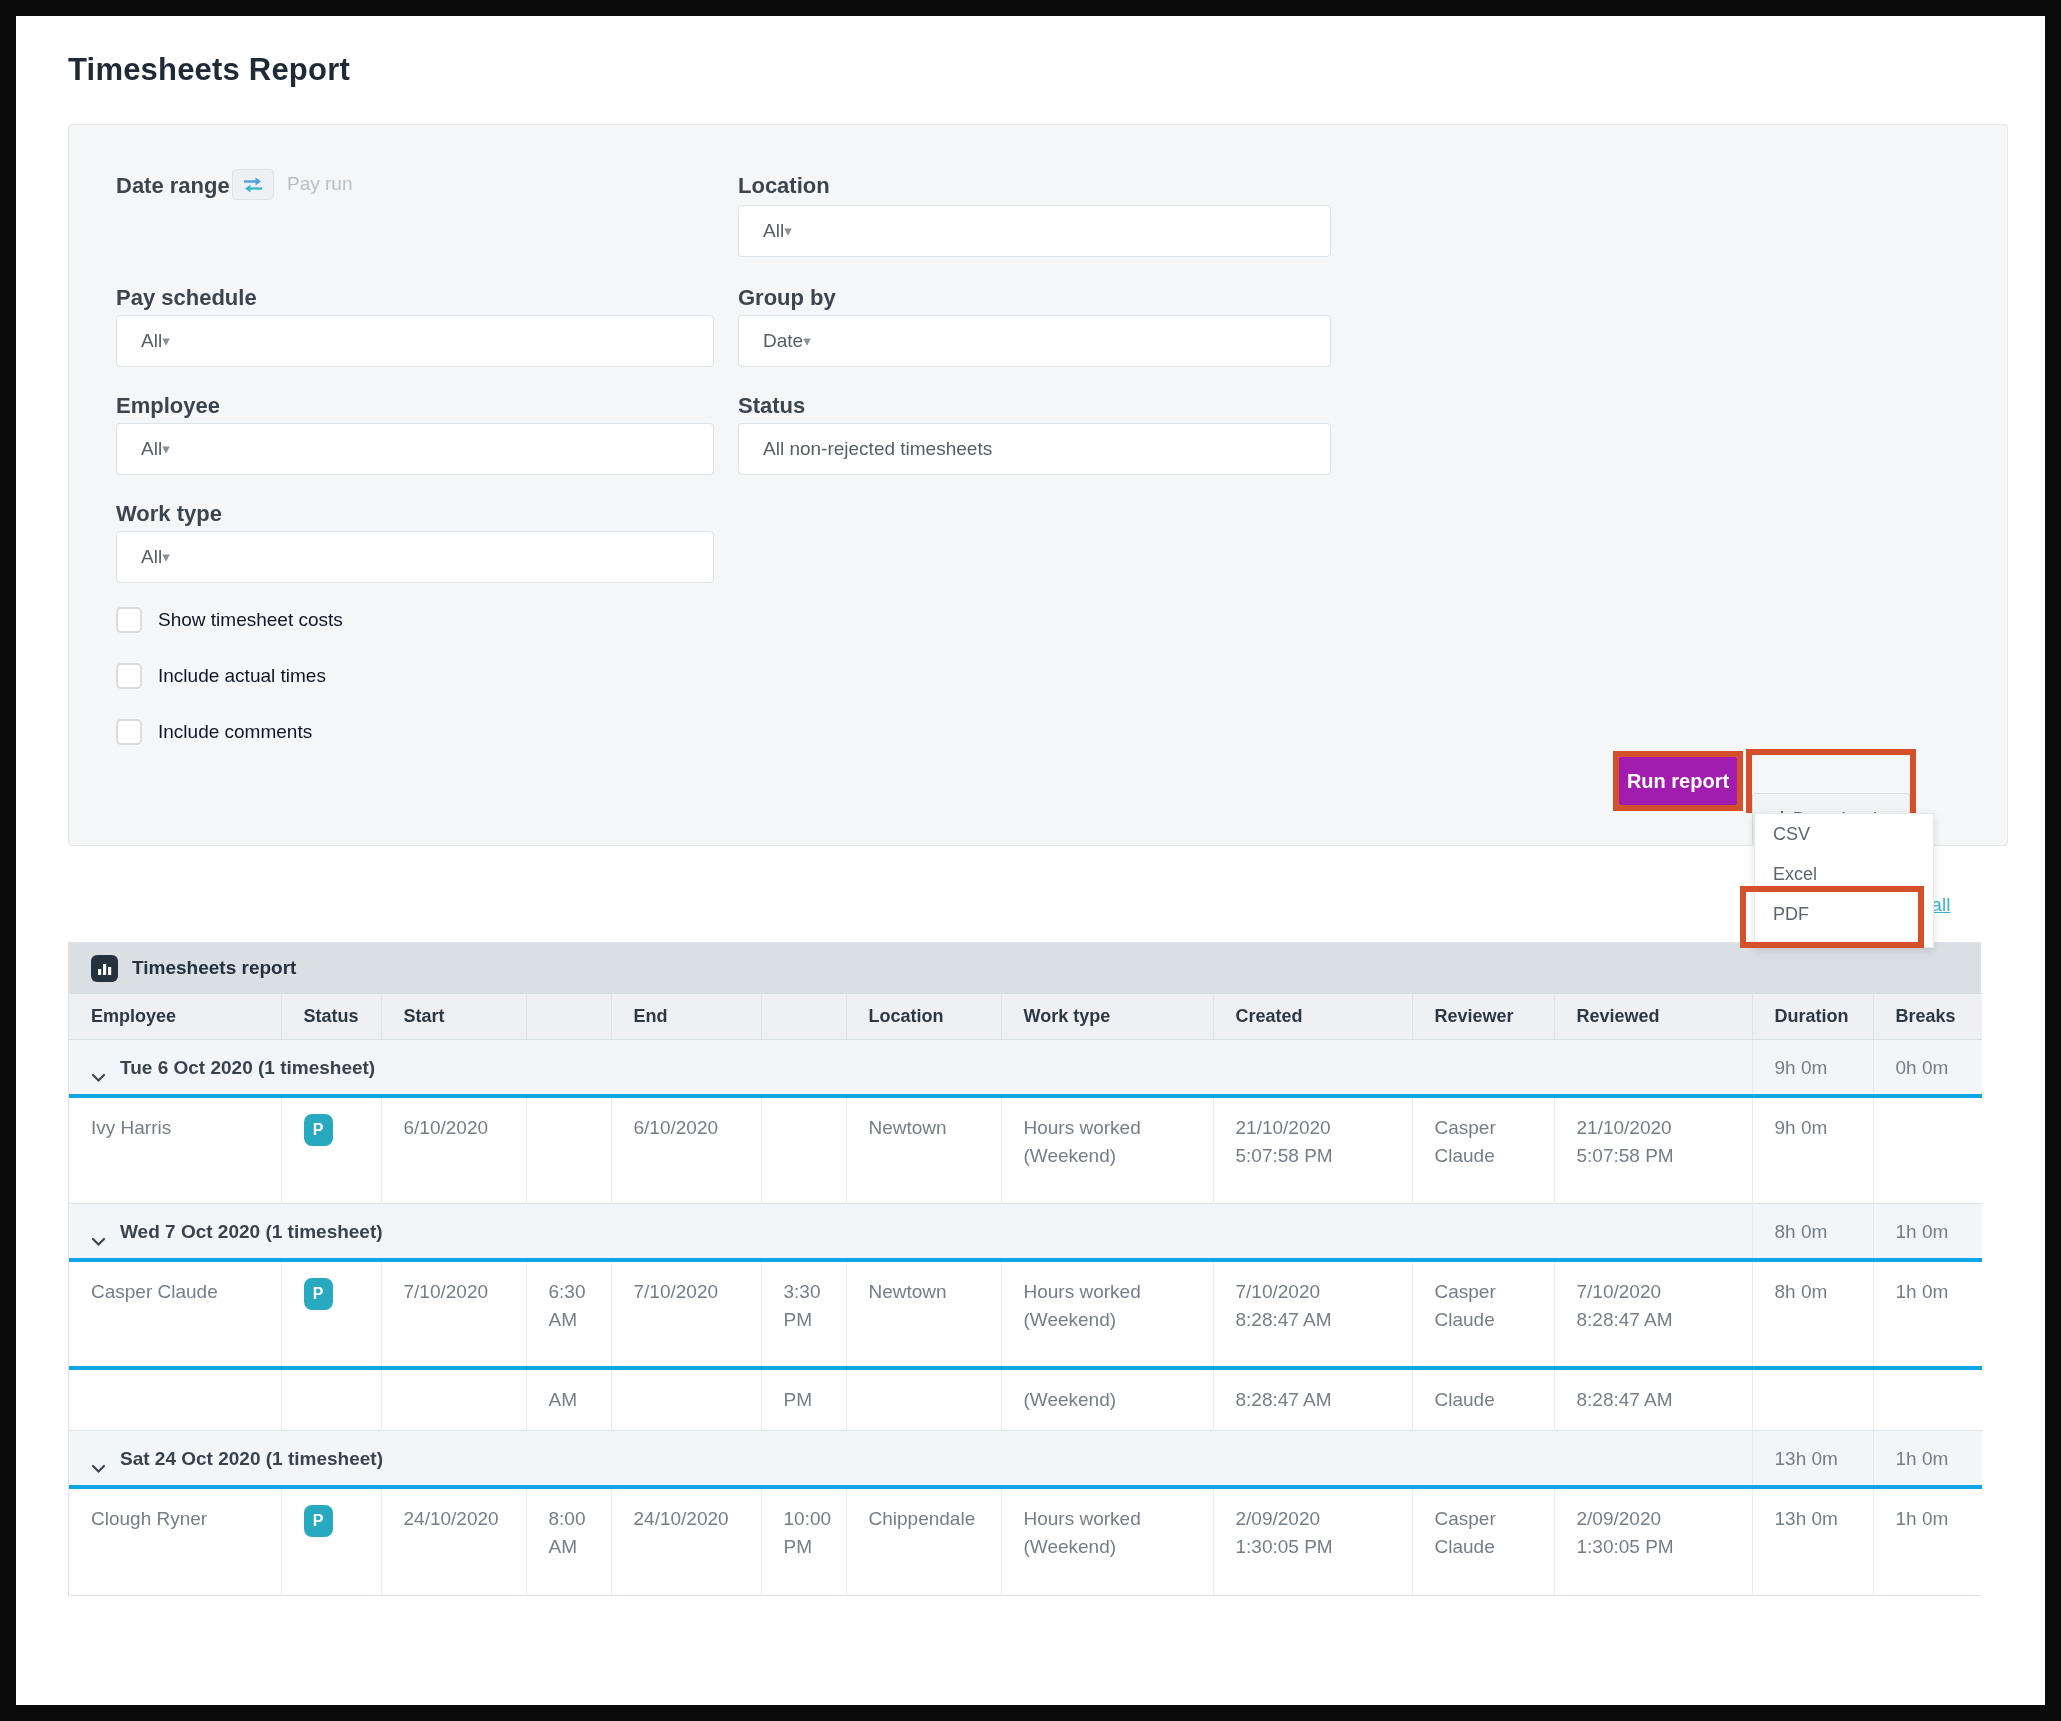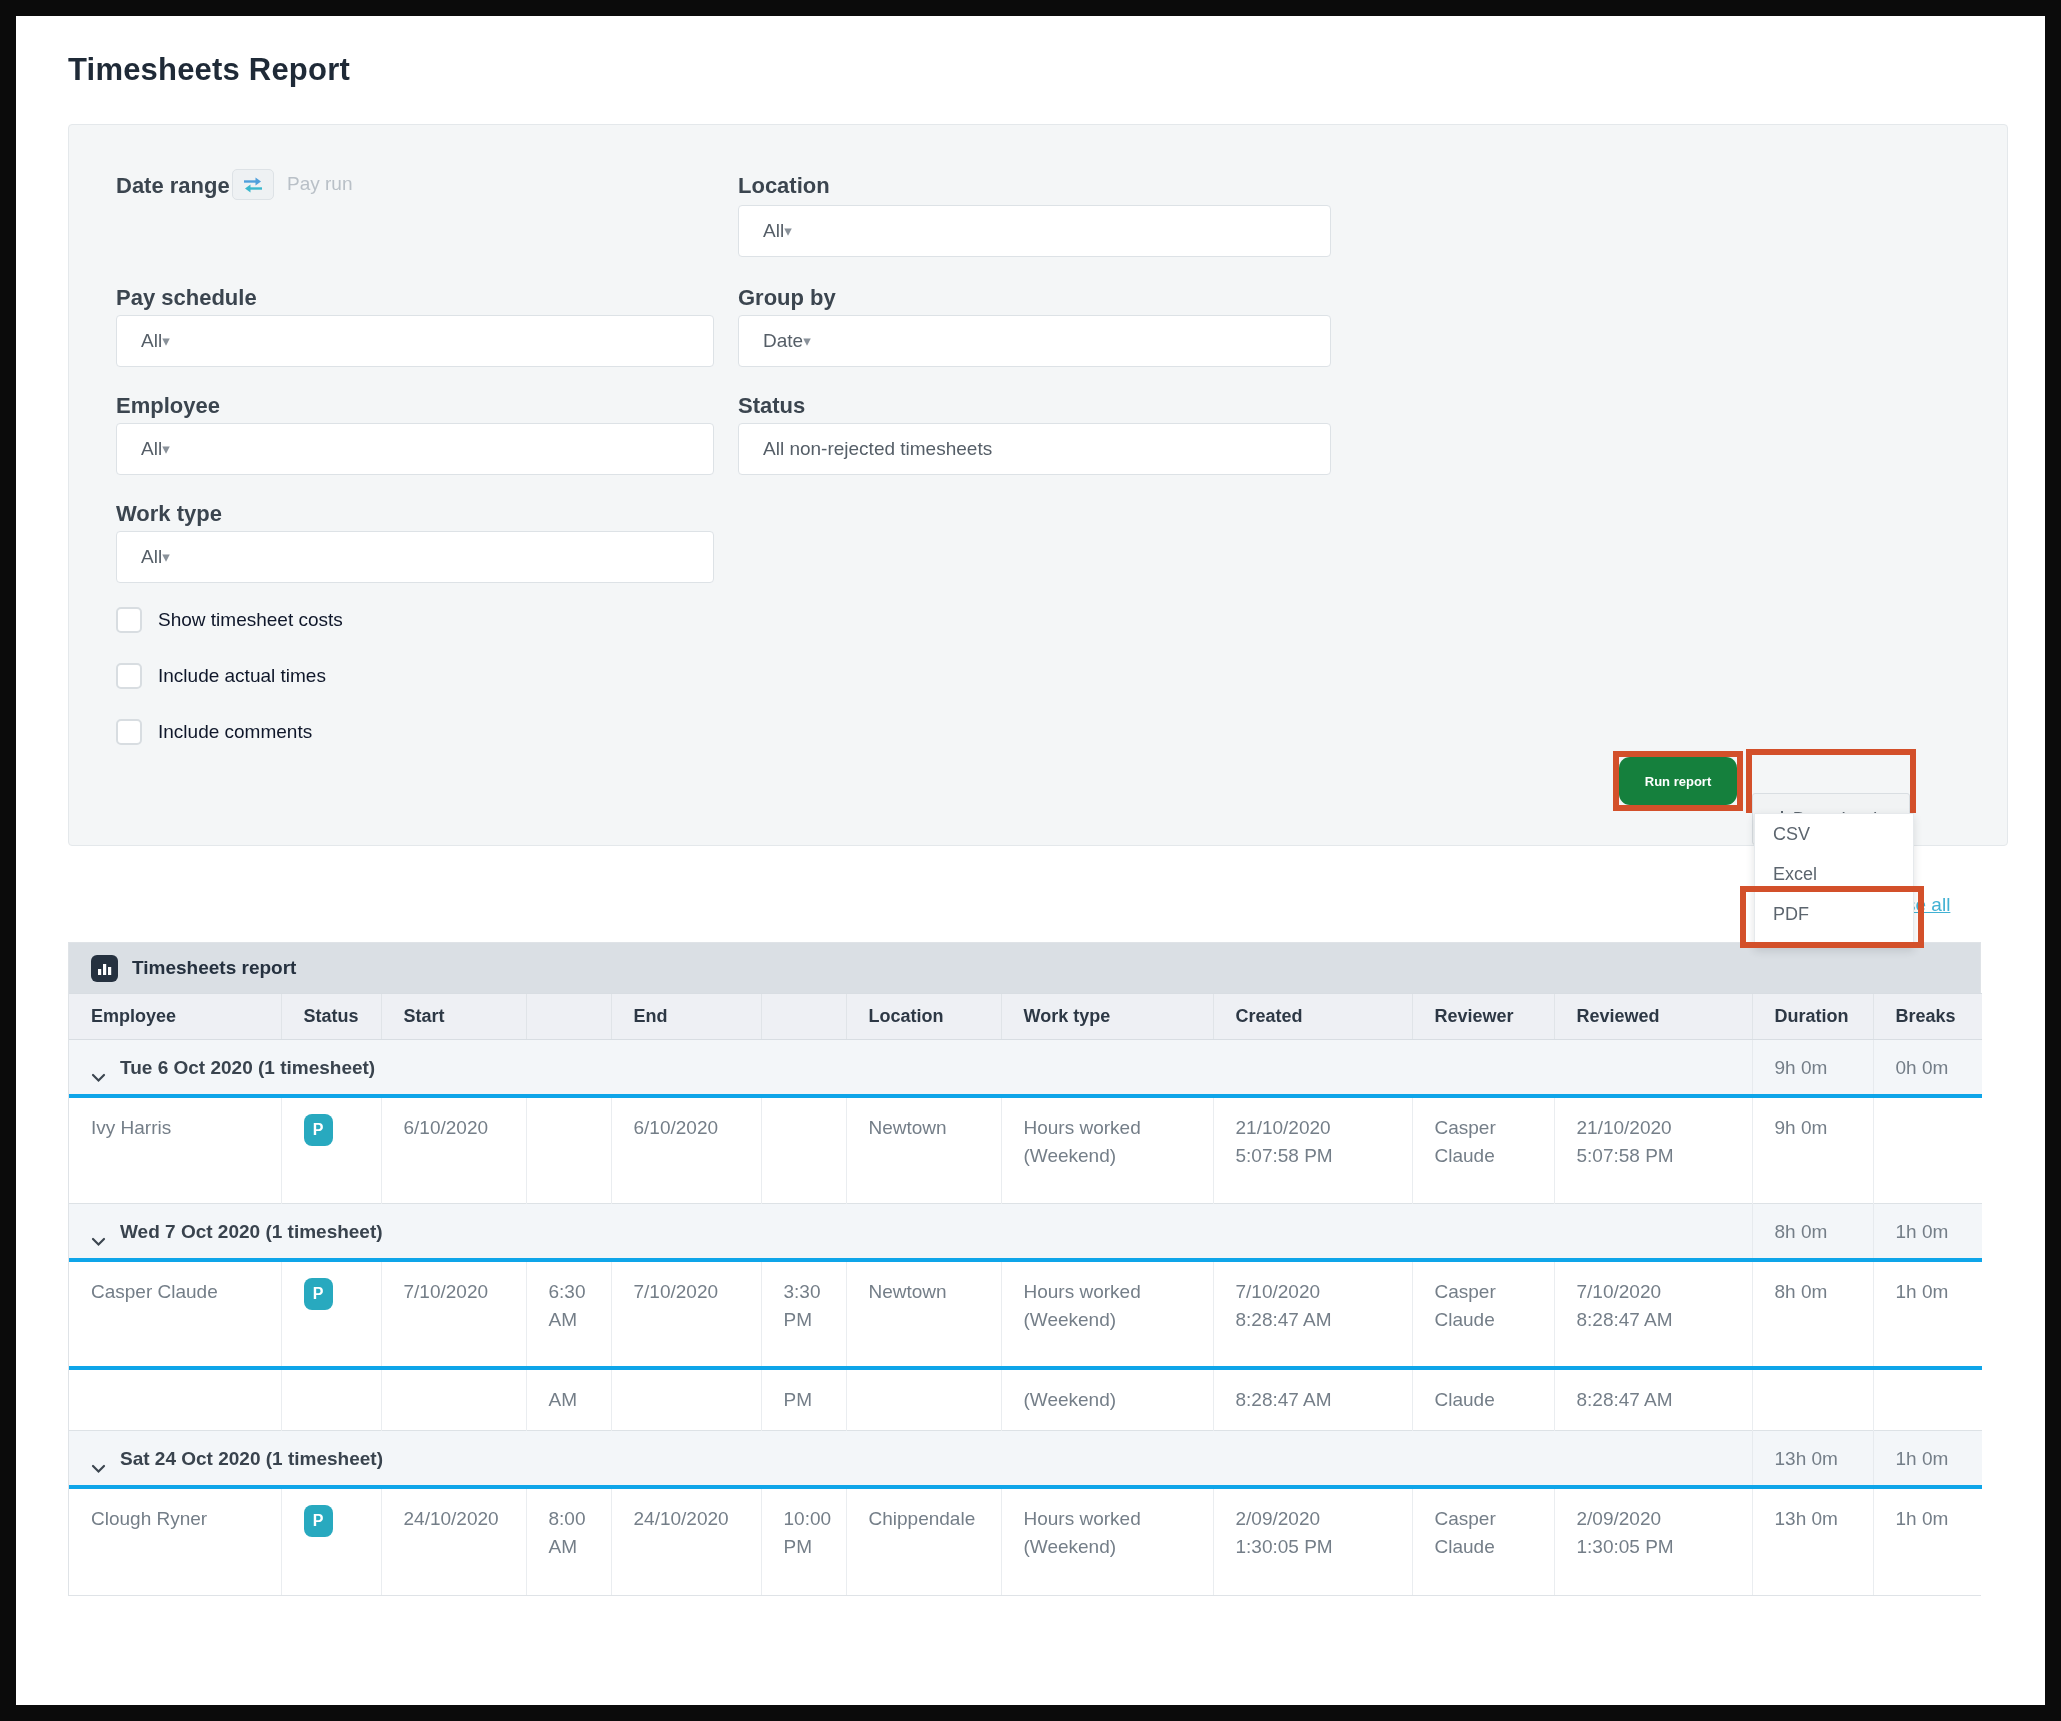--- a/index.html
+++ b/index.html
@@ -26,22 +26,22 @@
   .iconslot { width:52px; height:100%; background:#f3f5f6; border-right:1px solid #dde2e6;
               border-radius:4px 0 0 4px; display:flex; align-items:center; justify-content:center; }
   .date-val { padding-left:22px; }
 
   .check { display:flex; align-items:center; cursor:pointer; }
   .checkbox { width:26px; height:26px; background:#fff; border:2px solid #d8dde1; border-radius:5px; }
   .cbl { margin-left:16px; font-size:19px; color:#0f172a; }
 
   
   .annot { border:6px solid #d3502a; }
-  .btn-run { width:100%; height:100%; background:#15803d; color:#fff; font-size:13px; font-weight:600;
-             border:none; border-radius:11px; cursor:pointer; }
+  .btn-run { width:100%; height:100%; background:#a21caf; color:#fff; font-size:20px; font-weight:600;
+             border:none; border-radius:1px; cursor:pointer; }
   .btn-download { width:100%; height:100%; background:#f1f3f4; border:1px solid #d9dee2; border-radius:3px;
                   display:flex; align-items:center; justify-content:center; 
                   font-size:19px; color:#5c656e; cursor:pointer;margin-top:38px; }
   .btn-download .dcaret { font-size:14px; color:#5c656e; }
   .menu { background:#fff; border:1px solid #e6e9ec; box-shadow:0 3px 8px rgba(40,50,60,.14); z-index:5; }
   .menu-item { height:40px; line-height:40px; padding-left:18px; font-size:18px; color:#5c656e; cursor:pointer; }
   .annot-pdf { background:transparent; z-index:8; pointer-events:none; }
   .link { font-size:19px; color:#41b1d3; text-decoration:underline; cursor:pointer; z-index:2; }
 
   
@@ -147,21 +147,21 @@
       <svg width="22" height="22" viewBox="0 0 22 22" fill="none" stroke="#5c656e" stroke-width="2">
         <path d="M11 3 V12"></path>
             <path d="M7 9 L11 13 L15 9"></path>
             <path d="M4 14 V18 H18 V14"></path>
       </svg>
       <span>Download</span>
       <span class="dcaret">▼</span>
     </div>
   </div>
 
-  <div class="abs menu" style="left:1738px; top:797px; width:160px; height:135px;">
+  <div class="abs menu" style="left:1738px; top:797px; width:180px; height:135px;">
     <div class="menu-item">CSV</div>
     <div class="menu-item">Excel</div>
     <div class="menu-item">PDF</div>
   </div>
   <div class="abs annot annot-pdf" style="left:1724px; top:870px; width:184px; height:62px;"></div>
 
   <span class="abs link" style="left:1890px; top:878px;">se all</span>
 
   <div class="abs table-wrap">
     <div class="tbar">

